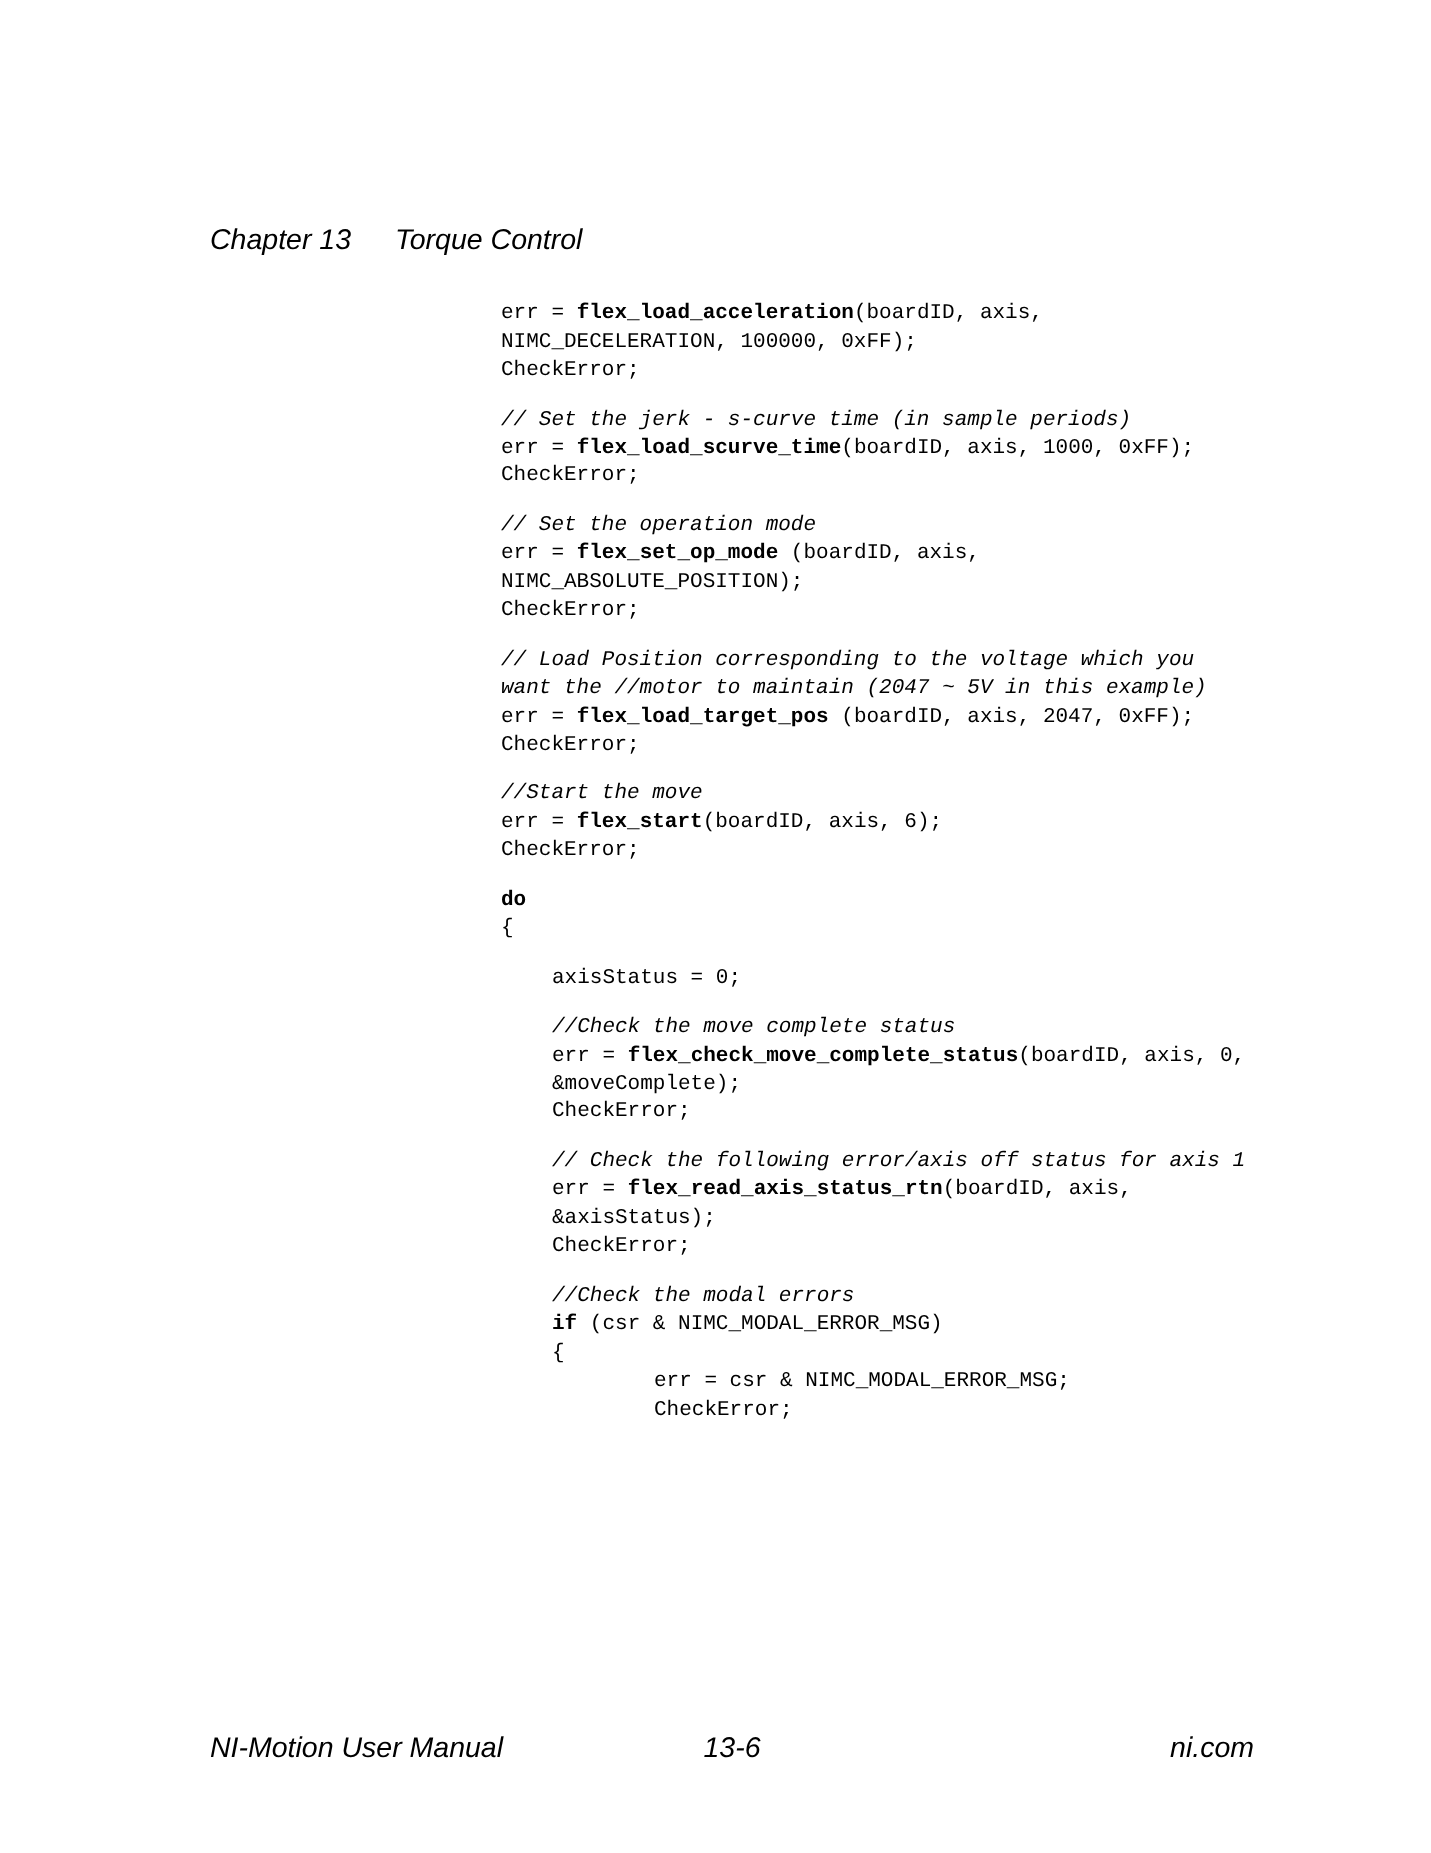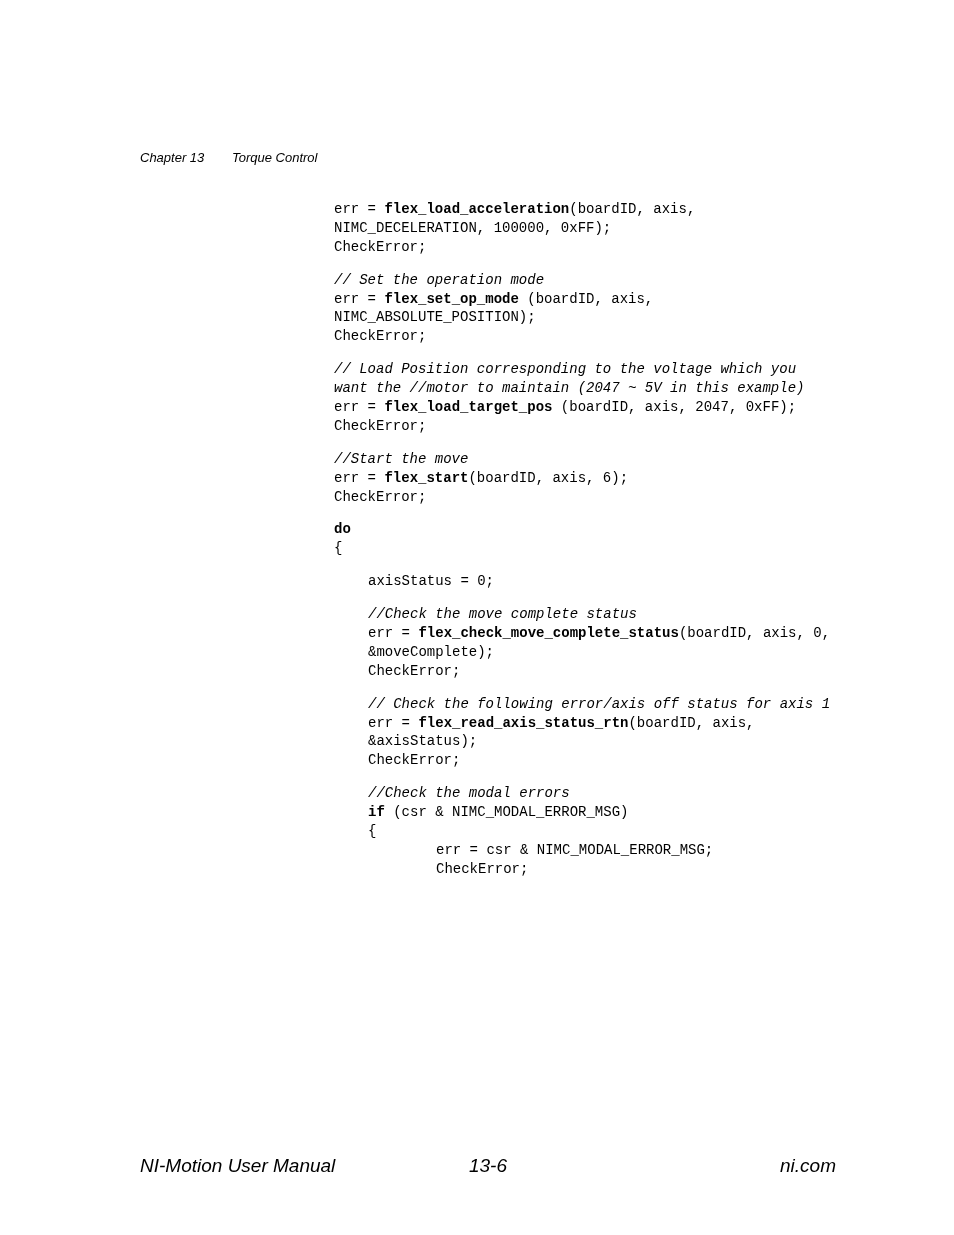--- a/index.html
+++ b/index.html
@@ -18,21 +18,21 @@
     box-sizing: border-box;
     height: 100%;
     position: relative;
   }
   .header {
     position: absolute;
     top: 150px;
     left: 140px;
     right: 118px;
     font-style: italic;
-    font-size: 13px;
+    font-size: 19px;
     font-family: Arial, Helvetica, sans-serif;
   }
   .header .chap {
     font-weight: 400;
   }
   .header .title {
     margin-left: 24px;
     font-weight: 400;
   }
   .code-area {
@@ -80,20 +80,23 @@
   <div class="header">
     <span class="chap">Chapter 13</span>
     <span class="title">Torque Control</span>
   </div>
 
   <div class="code-area">
 
     <div class="code-block"><span class="n">err = </span><span class="b">flex_load_acceleration</span><span class="n">(boardID, axis, NIMC_DECELERATION, 100000, 0xFF);</span>
 <span class="n">CheckError;</span></div>
 
+    <div class="code-block"><span class="i">// Set the jerk - s-curve time (in sample periods)</span>
+<span class="n">err = </span><span class="b">flex_load_scurve_time</span><span class="n">(boardID, axis, 1000, 0xFF);</span>
+<span class="n">CheckError;</span></div>
 
     <div class="code-block"><span class="i">// Set the operation mode</span>
 <span class="n">err = </span><span class="b">flex_set_op_mode</span><span class="n"> (boardID, axis, NIMC_ABSOLUTE_POSITION);</span>
 <span class="n">CheckError;</span></div>
 
     <div class="code-block"><span class="i">// Load Position corresponding to the voltage which you want the //motor to maintain (2047 ~ 5V in this example)</span>
 <span class="n">err = </span><span class="b">flex_load_target_pos</span><span class="n"> (boardID, axis, 2047, 0xFF);</span>
 <span class="n">CheckError;</span></div>
 
     <div class="code-block"><span class="i">//Start the move</span>

